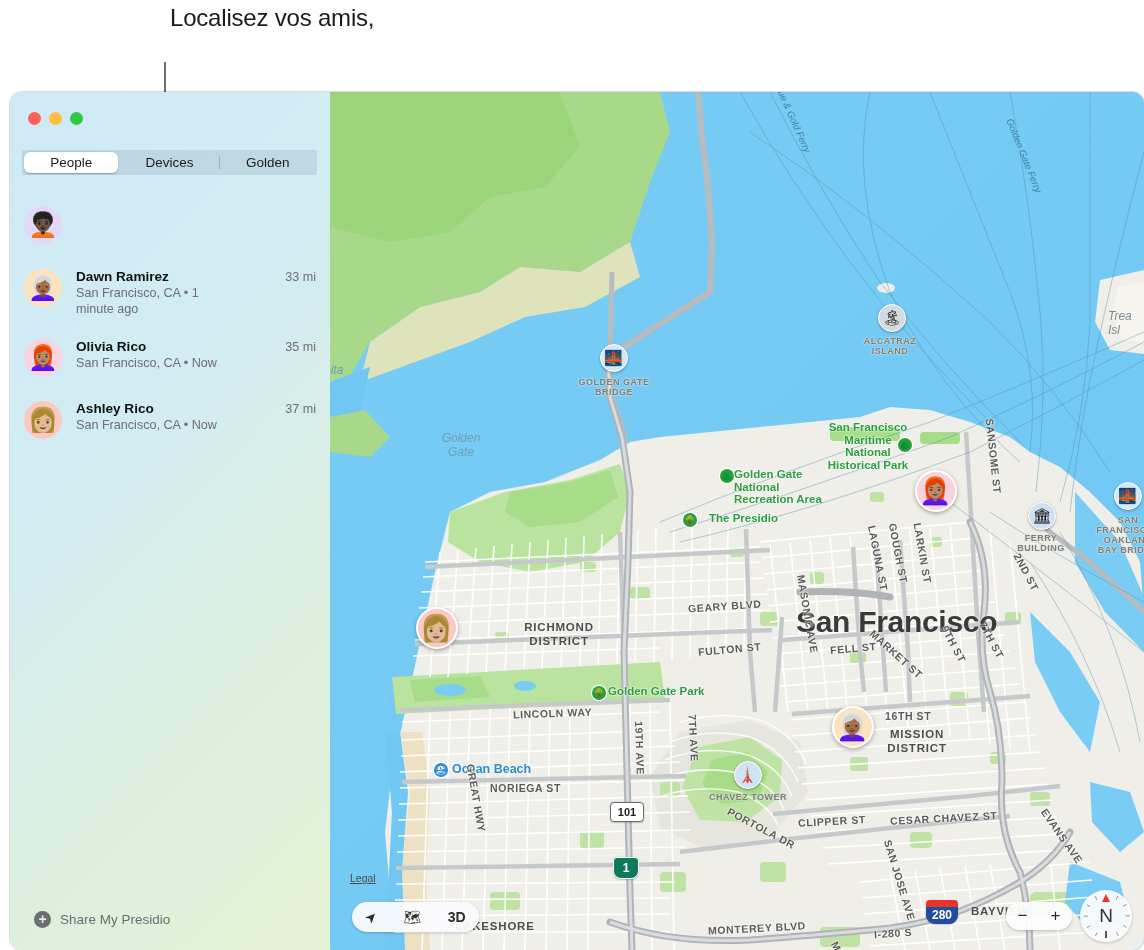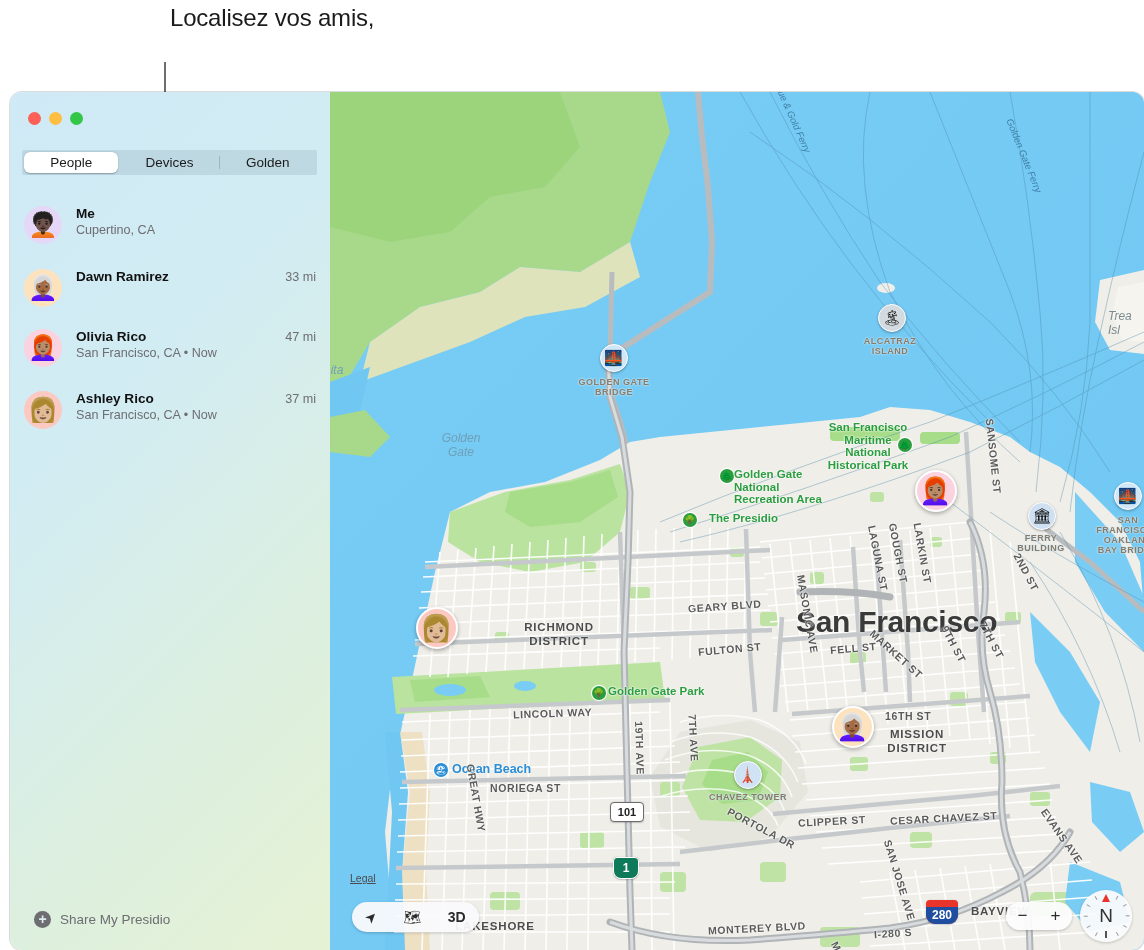--- a/index.html
+++ b/index.html
@@ -288,42 +288,39 @@
       <div id="tabbar">
         <div class="tab active">People</div>
         <div class="tab">Devices</div>
         <div class="tab sep">Golden</div>
       </div>
 
       <div id="people-list">
 
         <div class="person">
           <div class="avatar" style="background:#e4d7f7">🧑🏿‍🦱</div>
-          <div class="ptext">
-            <div class="pname">Me</div>
-            <div class="psub">Cupertino, CA</div>
-          </div>
           <div class="pdist"></div>
         </div>
 
         <div class="person" style="padding-top:14px">
           <div class="avatar" style="background:#fde3bd">👩🏾‍🦳</div>
           <div class="ptext">
             <div class="pname">Dawn Ramirez</div>
+            <div class="psub">San Francisco, CA • 1 minute ago</div>
           </div>
           <div class="pdist">33 mi</div>
         </div>
 
         <div class="person" style="padding-top:12px">
           <div class="avatar" style="background:#fbd2e0">👩🏽‍🦰</div>
           <div class="ptext">
             <div class="pname">Olivia Rico</div>
             <div class="psub">San Francisco, CA • Now</div>
           </div>
-          <div class="pdist">47 mi</div>
+          <div class="pdist">35 mi</div>
         </div>
 
         <div class="person" style="padding-top:14px">
           <div class="avatar" style="background:#fbc9c2">👩🏼</div>
           <div class="ptext">
             <div class="pname">Ashley Rico</div>
             <div class="psub">San Francisco, CA • Now</div>
           </div>
           <div class="pdist">37 mi</div>
         </div>

